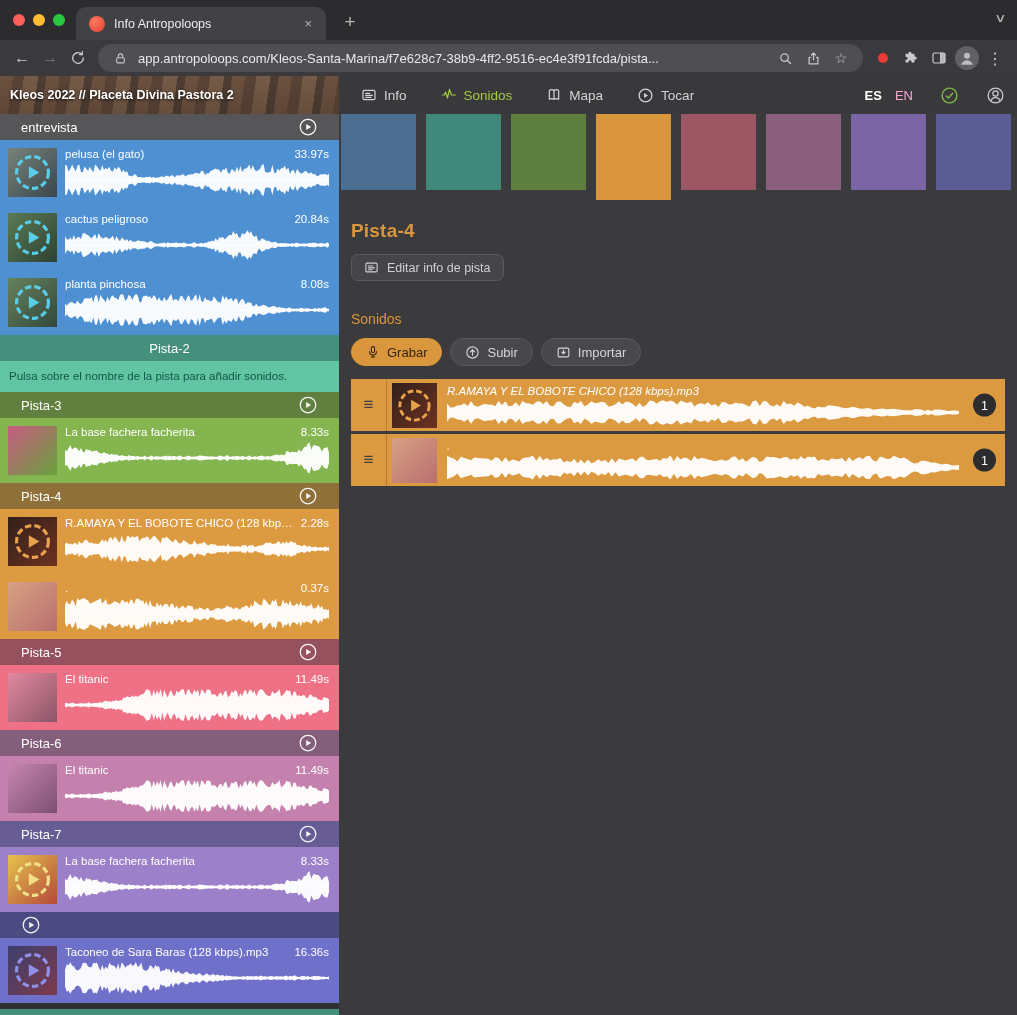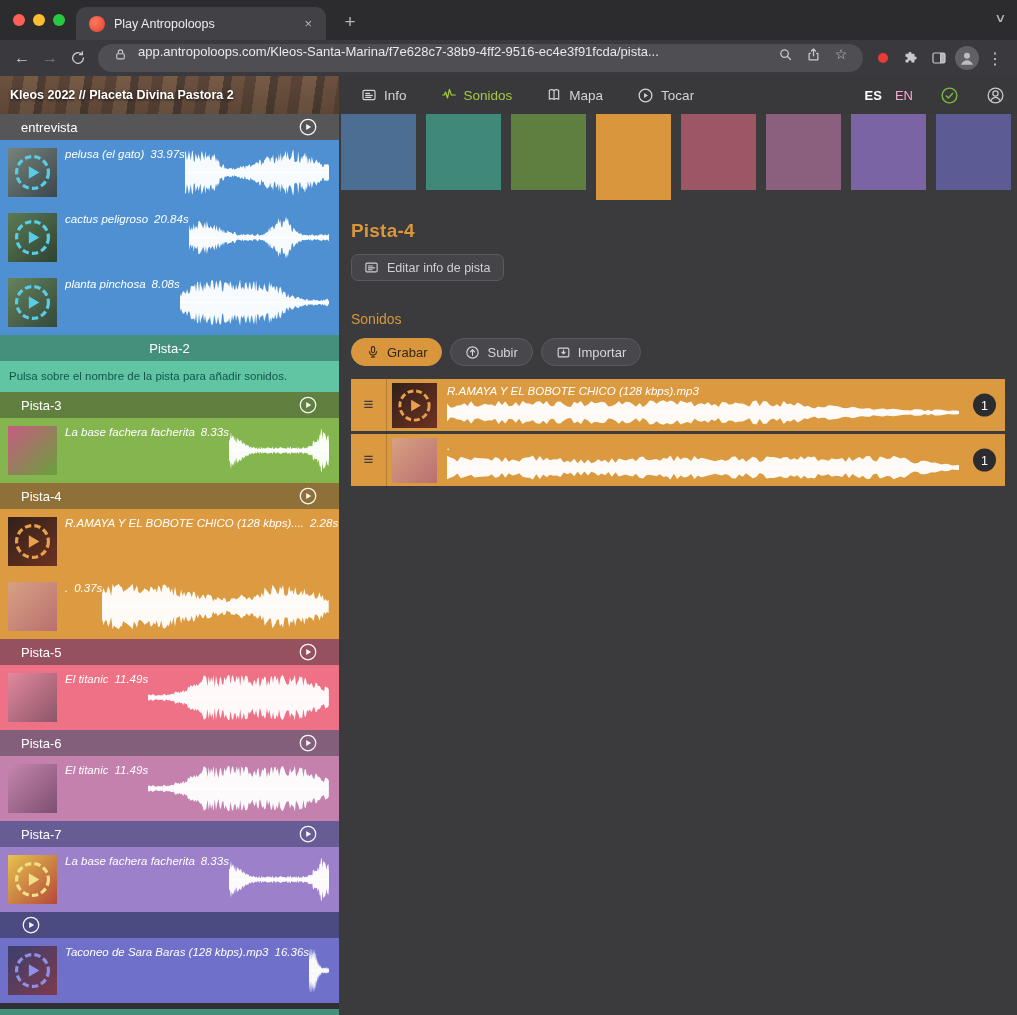--- a/index.html
+++ b/index.html
@@ -15,21 +15,21 @@
 .tab{position:absolute;left:76px;top:7px;width:250px;height:33px;background:#424246;border-radius:10px 10px 0 0;display:flex;align-items:center;padding:0 10px 0 13px;}
 .favicon{width:16px;height:16px;border-radius:50%;background:radial-gradient(circle at 35% 35%,#ff7a5c,#e23f33);flex:none;}
 .tab-title{flex:1;margin-left:9px;font-size:12.5px;color:#ececee;white-space:nowrap;overflow:hidden;}
 .tab-close{color:#b4b4b6;font-size:13px;padding:1px 4px;}
 .newtab{position:absolute;left:337px;top:9px;width:26px;height:26px;color:#b4b4b6;font-size:19px;display:flex;align-items:center;justify-content:center;}
 .tabsearch{position:absolute;right:12px;top:11px;color:#b4b4b6;font-size:12px;transform:scaleX(1.4);}
 
 .toolbar{height:36px;background:#3a3a3e;display:flex;align-items:center;padding:0 8px;flex:none;}
 .tb-btn{width:28px;height:28px;display:flex;align-items:center;justify-content:center;color:#c9c9cb;font-size:16px;flex:none;}
 .tb-btn.disabled{color:#77777a;}
-.omnibox{flex:1;height:28px;margin:0 6px;background:#4e4e53;border-radius:14px;display:flex;align-items:flex-start;padding:0 12px;gap:8px;min-width:0;}
+.omnibox{flex:1;height:28px;margin:0 6px;background:#4e4e53;border-radius:14px;display:flex;align-items:center;padding:0 12px;gap:8px;min-width:0;}
 .omni-url{flex:1;font-size:13px;color:#e8e8ea;white-space:nowrap;overflow:hidden;}
 .omni-ic{width:20px;height:20px;display:flex;align-items:center;justify-content:center;color:#c9c9cb;flex:none;font-size:14px;}
 .ext-dot{width:10px;height:10px;border-radius:50%;background:#e83b34;}
 .avatar{width:24px;height:24px;border-radius:50%;background:#606065;display:flex;align-items:center;justify-content:center;overflow:hidden;}
 
 .appheader{height:38px;background:#39393c;display:flex;align-items:stretch;flex:none;}
 .breadcrumb{width:339px;flex:none;display:flex;align-items:center;padding:0 10px;color:#fff;font-size:12.5px;font-weight:700;text-shadow:0 1px 3px rgba(0,0,0,.85);background:linear-gradient(rgba(40,30,22,.30),rgba(40,30,22,.45)),repeating-linear-gradient(98deg,#8a6752 0 13px,#6f5444 13px 24px,#97755c 24px 38px,#5d4a3e 38px 46px);white-space:nowrap;overflow:hidden;}
 .appnav{display:flex;align-items:center;gap:34px;margin-left:22px;}
 .nav-item{display:flex;align-items:center;gap:7px;color:#d3d3d5;font-size:13.5px;}
 .hdr-right{margin-left:auto;display:flex;align-items:center;gap:27px;padding-right:12px;}
@@ -39,21 +39,21 @@
 
 .content{flex:1;display:flex;min-height:0;}
 .sidebar{width:339px;flex:none;position:relative;background:#303032;overflow:hidden;}
 .sec-header{height:26px;display:flex;align-items:center;padding:0 21px;color:#fff;font-size:13px;}
 .sec-name{flex:1;white-space:nowrap;overflow:hidden;}
 .sec-play{width:20px;height:20px;color:rgba(255,255,255,.95);}
 .hint{padding:8px 9px;font-size:11.5px;line-height:15px;}
 .clip{height:65px;display:flex;align-items:center;gap:8px;padding:0 10px 0 8px;}
 .thumb{width:49px;height:49px;flex:none;position:relative;overflow:hidden;}
 .ring-play{position:absolute;inset:0;display:block;}
-.clip-body{flex:1;align-self:center;height:51px;display:flex;flex-direction:row;min-width:0;font-style:italic;}
+.clip-body{flex:1;align-self:center;height:51px;display:flex;flex-direction:column;min-width:0;}
 .clip-top{display:flex;justify-content:space-between;gap:6px;font-size:11.5px;color:#fff;line-height:15px;}
 .clip-title{white-space:nowrap;overflow:hidden;text-overflow:ellipsis;}
 .clip-dur{flex:none;}
 .wave{flex:1;width:100%;min-height:0;}
 .wave svg{width:100%;height:100%;display:block;}
 .strip{position:absolute;left:0;right:0;bottom:0;height:6px;}
 
 .main{flex:1;min-width:0;display:flex;flex-direction:column;}
 .swatches{display:flex;gap:10px;margin-left:2px;align-items:flex-start;height:86px;flex:none;}
 .swatch{width:75px;height:76px;flex:none;}
@@ -78,21 +78,21 @@
 <div class="screen">
 
   <div class="titlebar">
     <div class="lights">
       <span class="light red"></span>
       <span class="light yellow"></span>
       <span class="light green"></span>
     </div>
     <div class="tab">
       <span class="favicon"></span>
-      <span class="tab-title">Play Antropoloops</span>
+      <span class="tab-title">Info Antropoloops</span>
       <span class="tab-close">×</span>
     </div>
     <div class="newtab">+</div>
     <div class="tabsearch">∨</div>
   </div>
 
   <div class="toolbar">
     <span class="tb-btn">←</span>
     <span class="tb-btn disabled">→</span>
     <span class="tb-btn">

